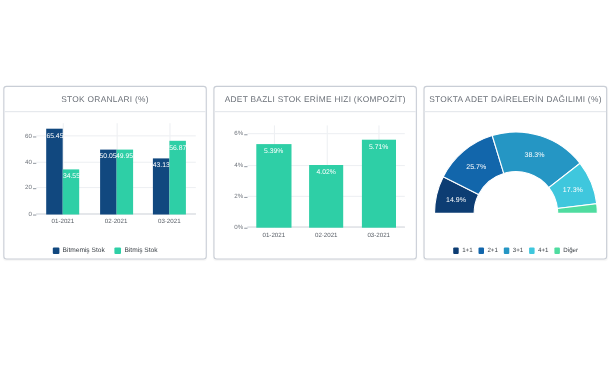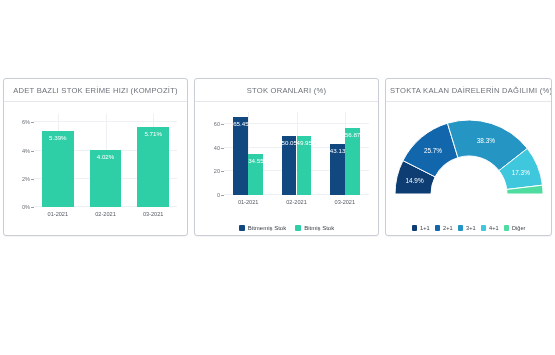--- a/index.html
+++ b/index.html
@@ -167,20 +167,71 @@
   .gauge-label {
     font-size: 6.4px;
     fill: #ffffff;
     font-family: "Liberation Sans", sans-serif;
   }
 </style>
 </head>
 <body>
 
 <div class="dashboard">
+
+  <div class="card card-2">
+    <div class="card-title">STOK ORANLARI (%)</div>
+    <div class="card-body">
+      <div class="plot" id="plot2" style="left:29px; right:9px; top:10px; bottom:40px;">
+        <div class="axis-bottom"></div>
+      <div class="gridline" style="bottom: 0%;"></div>
+          <div class="ytick" style="bottom: 0%;">0</div>
+          <div class="gridline" style="bottom: 28.5714%;"></div>
+          <div class="ytick" style="bottom: 28.5714%;">20</div>
+          <div class="gridline" style="bottom: 57.1429%;"></div>
+          <div class="ytick" style="bottom: 57.1429%;">40</div>
+          <div class="gridline" style="bottom: 85.7143%;"></div>
+          <div class="ytick" style="bottom: 85.7143%;">60</div>
+          <div class="vgrid" style="left: 16.6667%;"></div>
+          <div class="bar" style="left: 6.33333%; width: 10.3333%; height: 93.5%; background: rgb(17, 72, 127);">
+            <div class="bar-label">65.45</div>
+          </div>
+          <div class="bar" style="left: 16.6667%; width: 10.3333%; height: 49.3571%; background: rgb(46, 207, 166);">
+            <div class="bar-label">34.55</div>
+          </div>
+          <div class="xtick-label" style="left: 16.6667%;">01-2021</div>
+          <div class="vgrid" style="left: 50%;"></div>
+          <div class="bar" style="left: 39.6667%; width: 10.3333%; height: 71.5%; background: rgb(17, 72, 127);">
+            <div class="bar-label">50.05</div>
+          </div>
+          <div class="bar" style="left: 50%; width: 10.3333%; height: 71.3571%; background: rgb(46, 207, 166);">
+            <div class="bar-label">49.95</div>
+          </div>
+          <div class="xtick-label" style="left: 50%;">02-2021</div>
+          <div class="vgrid" style="left: 83.3333%;"></div>
+          <div class="bar" style="left: 73%; width: 10.3333%; height: 61.6143%; background: rgb(17, 72, 127);">
+            <div class="bar-label">43.13</div>
+          </div>
+          <div class="bar" style="left: 83.3333%; width: 10.3333%; height: 81.2429%; background: rgb(46, 207, 166);">
+            <div class="bar-label">56.87</div>
+          </div>
+          <div class="xtick-label" style="left: 83.3333%;">03-2021</div>
+        </div>
+      <div class="legend" id="legend2">
+          <div class="legend-item">
+            <span class="legend-swatch" style="background: rgb(17, 72, 127);"></span>
+            <span class="legend-label">Bitmemiş Stok</span>
+          </div>
+          <div class="legend-item">
+            <span class="legend-swatch" style="background: rgb(46, 207, 166);"></span>
+            <span class="legend-label">Bitmiş Stok</span>
+          </div>
+        </div>
+    </div>
+  </div>
 
   <div class="card card-1">
     <div class="card-title">ADET BAZLI STOK ERİME HIZI (KOMPOZİT)</div>
     <div class="card-body">
       <div class="plot" id="plot1" style="left:30px; right:10px; top:12px; bottom:28px;">
         <div class="axis-bottom"></div>
       <div class="gridline" style="bottom: 0%;"></div>
           <div class="ytick" style="bottom: 0%;">0%</div>
           <div class="gridline" style="bottom: 30.303%;"></div>
           <div class="ytick" style="bottom: 30.303%;">2%</div>
@@ -200,73 +251,22 @@
           <div class="xtick-label" style="left: 50%;">02-2021</div>
           <div class="vgrid" style="left: 83.3333%;"></div>
           <div class="bar" style="left: 72.3333%; width: 22%; height: 86.5152%; background: rgb(46, 207, 166);">
             <div class="bar-label">5.71%</div>
           </div>
           <div class="xtick-label" style="left: 83.3333%;">03-2021</div>
         </div>
     </div>
   </div>
 
-  <div class="card card-2">
-    <div class="card-title">STOK ORANLARI (%)</div>
-    <div class="card-body">
-      <div class="plot" id="plot2" style="left:29px; right:9px; top:10px; bottom:40px;">
-        <div class="axis-bottom"></div>
-      <div class="gridline" style="bottom: 0%;"></div>
-          <div class="ytick" style="bottom: 0%;">0</div>
-          <div class="gridline" style="bottom: 28.5714%;"></div>
-          <div class="ytick" style="bottom: 28.5714%;">20</div>
-          <div class="gridline" style="bottom: 57.1429%;"></div>
-          <div class="ytick" style="bottom: 57.1429%;">40</div>
-          <div class="gridline" style="bottom: 85.7143%;"></div>
-          <div class="ytick" style="bottom: 85.7143%;">60</div>
-          <div class="vgrid" style="left: 16.6667%;"></div>
-          <div class="bar" style="left: 6.33333%; width: 10.3333%; height: 93.5%; background: rgb(17, 72, 127);">
-            <div class="bar-label">65.45</div>
-          </div>
-          <div class="bar" style="left: 16.6667%; width: 10.3333%; height: 49.3571%; background: rgb(46, 207, 166);">
-            <div class="bar-label">34.55</div>
-          </div>
-          <div class="xtick-label" style="left: 16.6667%;">01-2021</div>
-          <div class="vgrid" style="left: 50%;"></div>
-          <div class="bar" style="left: 39.6667%; width: 10.3333%; height: 71.5%; background: rgb(17, 72, 127);">
-            <div class="bar-label">50.05</div>
-          </div>
-          <div class="bar" style="left: 50%; width: 10.3333%; height: 71.3571%; background: rgb(46, 207, 166);">
-            <div class="bar-label">49.95</div>
-          </div>
-          <div class="xtick-label" style="left: 50%;">02-2021</div>
-          <div class="vgrid" style="left: 83.3333%;"></div>
-          <div class="bar" style="left: 73%; width: 10.3333%; height: 61.6143%; background: rgb(17, 72, 127);">
-            <div class="bar-label">43.13</div>
-          </div>
-          <div class="bar" style="left: 83.3333%; width: 10.3333%; height: 81.2429%; background: rgb(46, 207, 166);">
-            <div class="bar-label">56.87</div>
-          </div>
-          <div class="xtick-label" style="left: 83.3333%;">03-2021</div>
-        </div>
-      <div class="legend" id="legend2">
-          <div class="legend-item">
-            <span class="legend-swatch" style="background: rgb(17, 72, 127);"></span>
-            <span class="legend-label">Bitmemiş Stok</span>
-          </div>
-          <div class="legend-item">
-            <span class="legend-swatch" style="background: rgb(46, 207, 166);"></span>
-            <span class="legend-label">Bitmiş Stok</span>
-          </div>
-        </div>
-    </div>
-  </div>
-
   <div class="card card-3">
-    <div class="card-title">STOKTA KALAN DAİRELERİN DAĞILIMI (%)</div>
+    <div class="card-title">STOKTA ADET DAİRELERİN DAĞILIMI (%)</div>
     <div class="card-body">
       <div class="gauge-wrap">
         <svg id="gauge" width="160" height="92" viewBox="0 0 160 92">
             <path d="M 6 85.99999999999999 A 74 74 0 0 1 13.960300018844862 52.61200775130348 L 46.08772163129871 68.85481479120989 A 38 38 0 0 0 42 86 Z" fill="#0d3d73" stroke="#ffffff" stroke-width="1"></path>
             <text x="25.52681671778314" y="75.21260984254305" text-anchor="middle" class="gauge-label">14.9%</text>
             <path d="M 13.960300018844862 52.61200775130348 A 74 74 0 0 1 58.463323654707864 15.203308184646545 L 68.94062566052565 49.64494204076444 A 38 38 0 0 0 46.08772163129871 68.85481479120989 Z" fill="#1266ab" stroke="#ffffff" stroke-width="1"></path>
             <text x="43.96647157490838" y="45.33294004438706" text-anchor="middle" class="gauge-label">25.7%</text>
             <path d="M 58.463323654707864 15.203308184646545 A 74 74 0 0 1 138.32869528729253 40.46140860674129 L 109.95257325563671 62.61531793319148 A 38 38 0 0 0 68.94062566052565 49.64494204076444 Z" fill="#2596c4" stroke="#ffffff" stroke-width="1"></path>
             <text x="96.88612575689174" y="34.80656635013593" text-anchor="middle" class="gauge-label">38.3%</text>
             <path d="M 138.32869528729253 40.46140860674129 A 74 74 0 0 1 153.47331273816621 77.18681015297962 L 117.72953897365292 81.47430791639493 A 38 38 0 0 0 109.95257325563671 62.61531793319148 Z" fill="#3fc7dd" stroke="#ffffff" stroke-width="1"></path>

